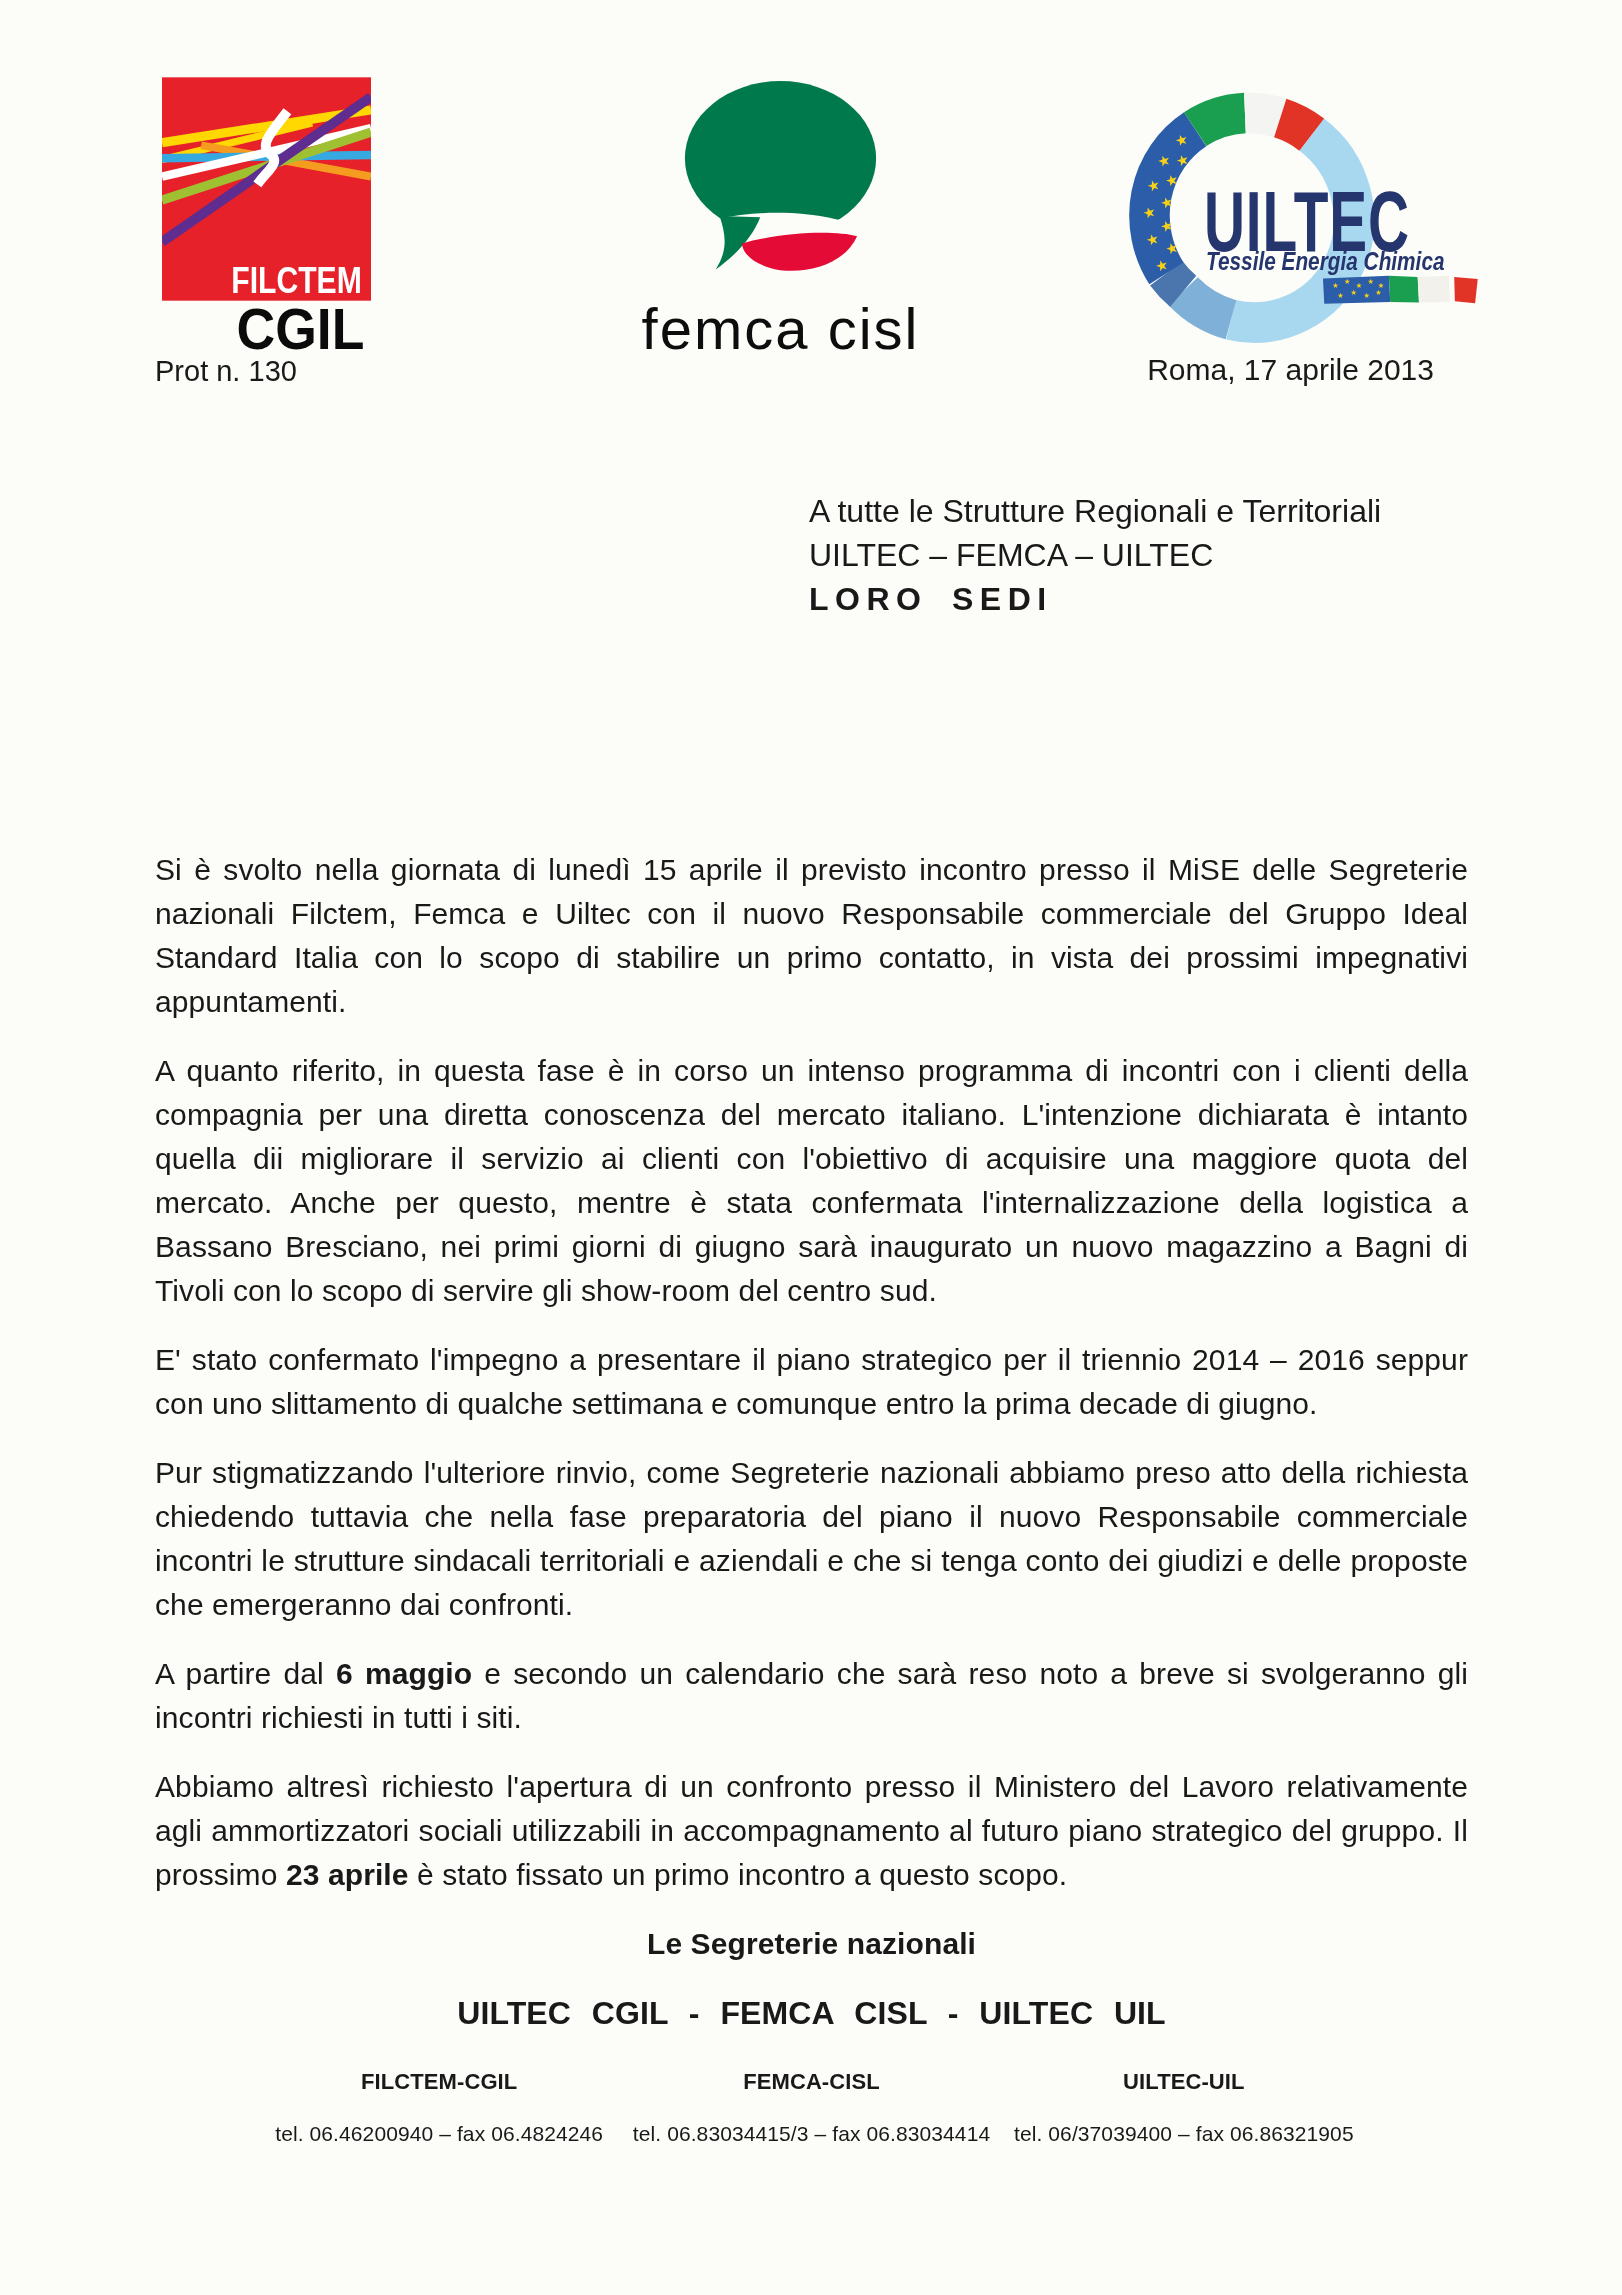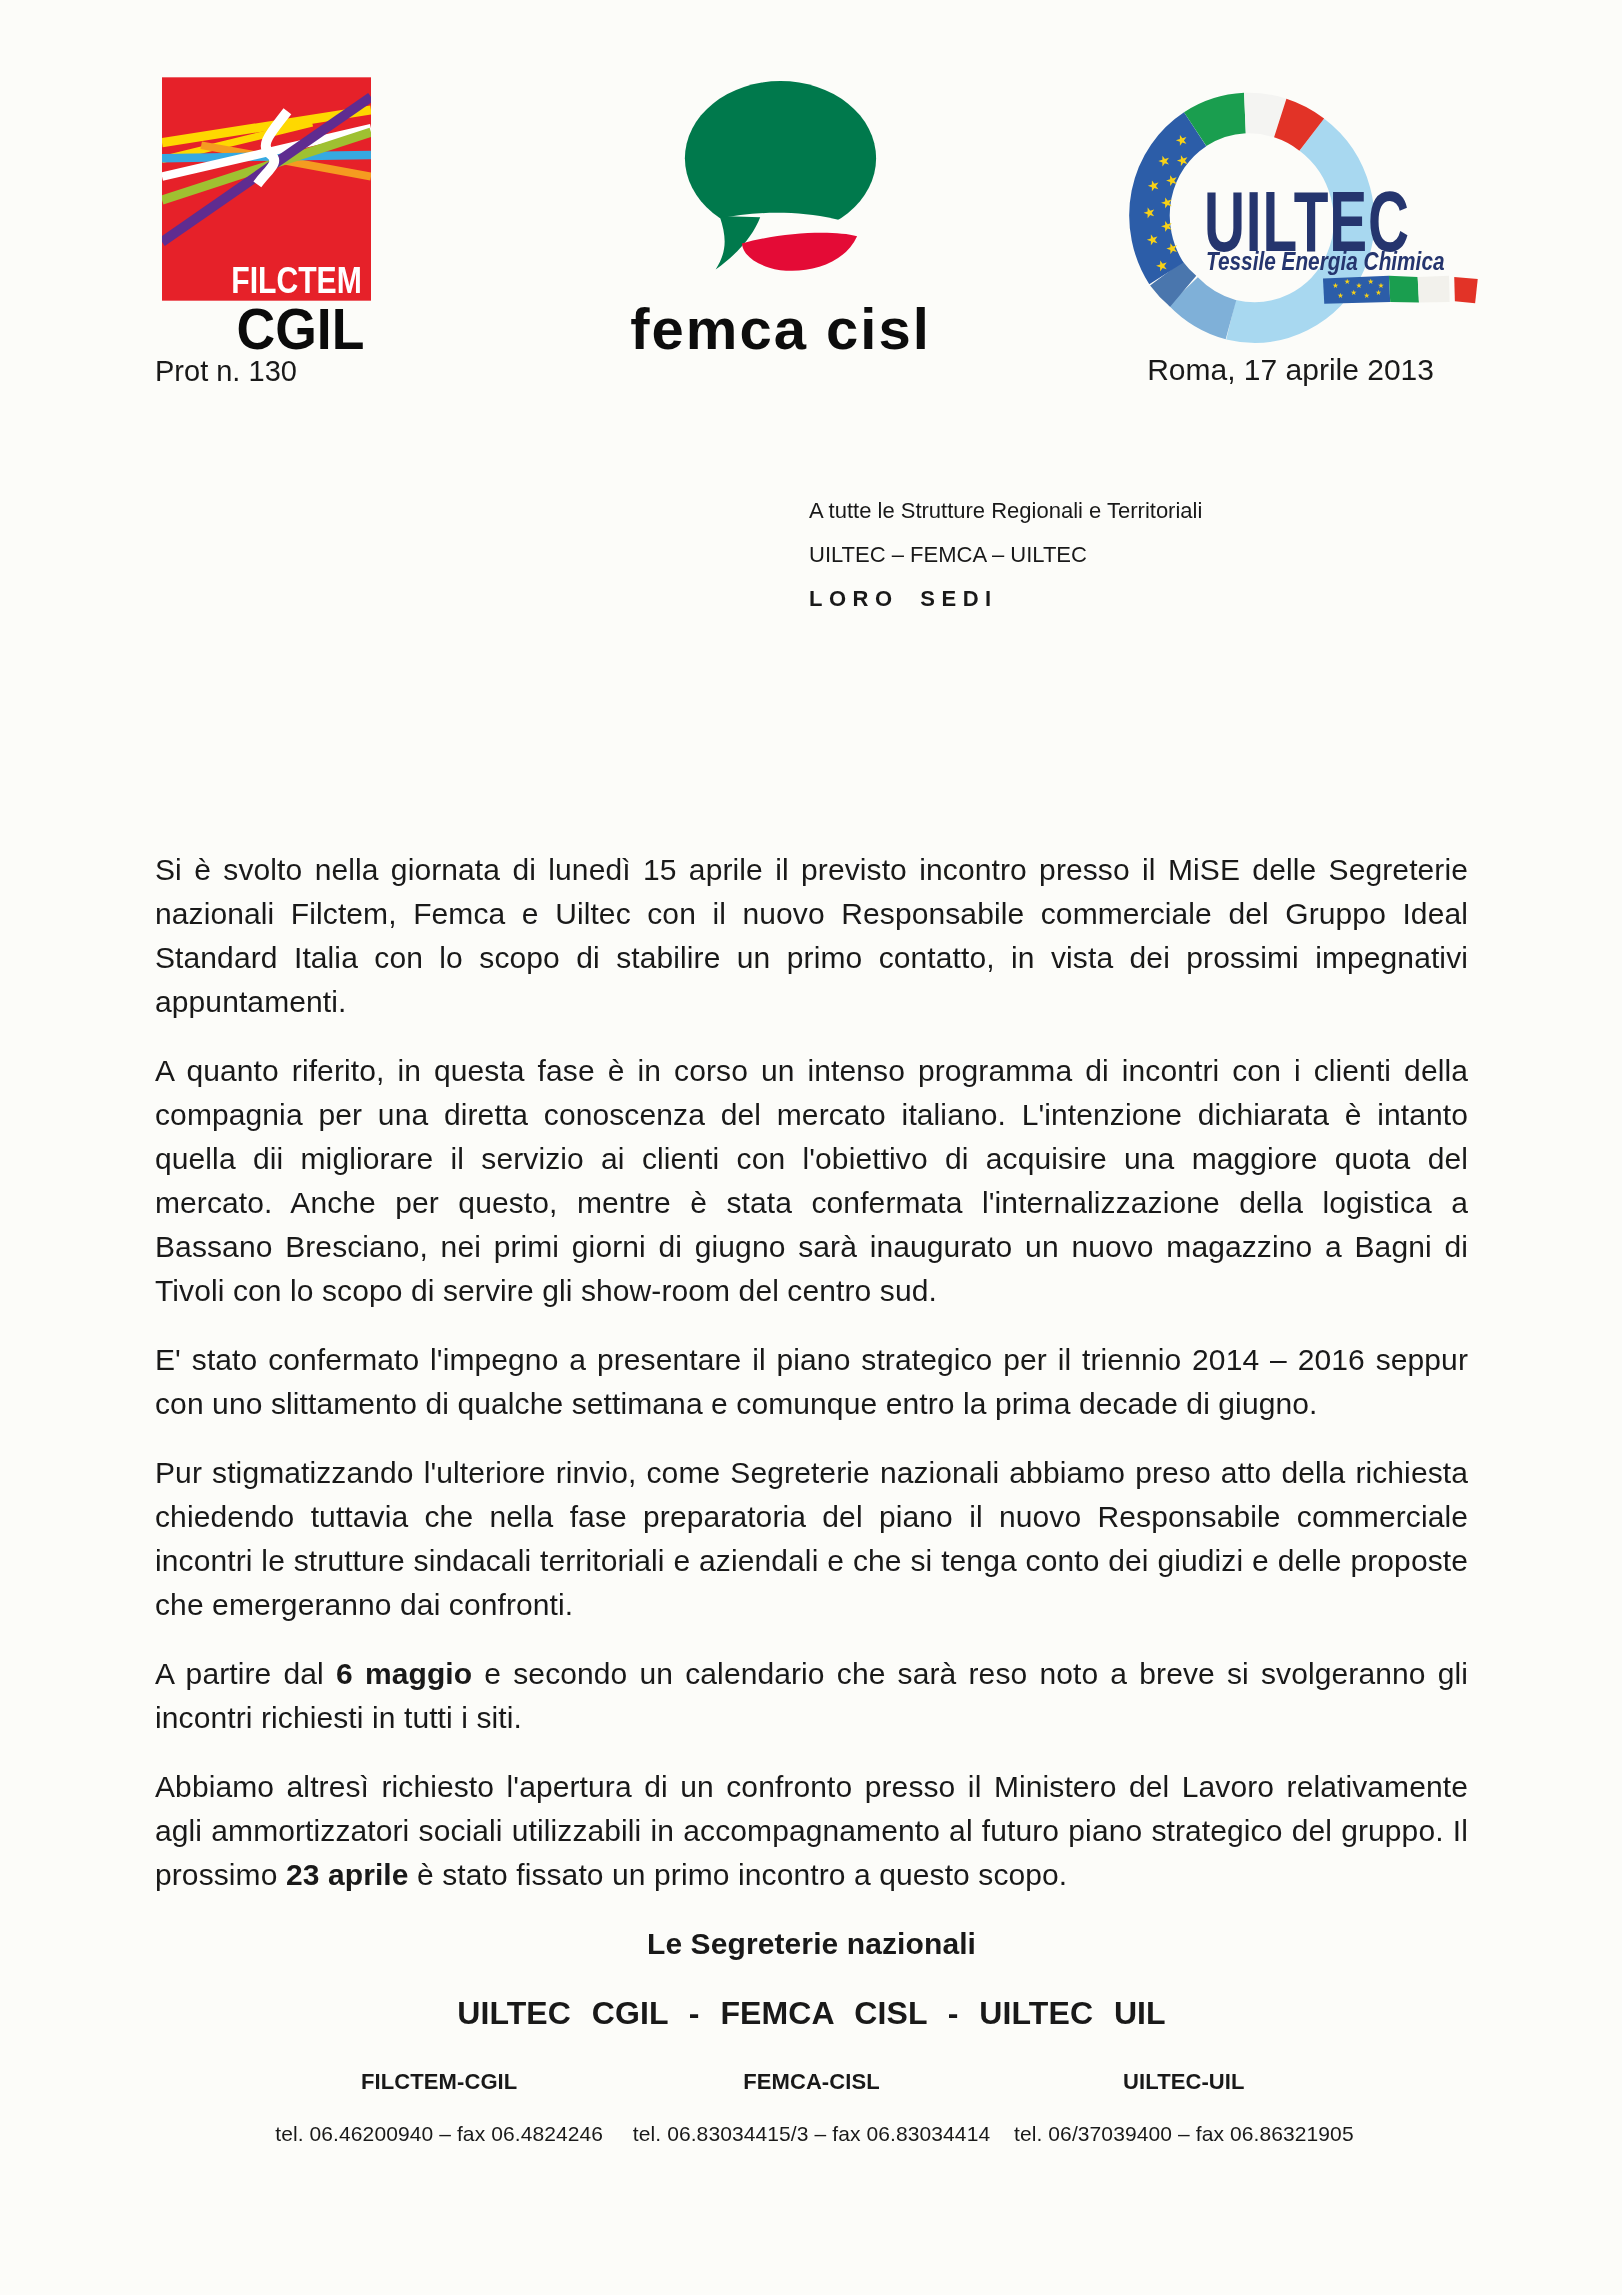--- a/index.html
+++ b/index.html
@@ -13,21 +13,21 @@
   }
   .page { position:absolute; inset:0; }
 
   
   .filctem { position:absolute; left:162px; top:77px; width:209px; }
   .filctem svg { display:block; }
 
   
   .femca { position:absolute; left:612px; top:77px; width:337px; text-align:center; }
   .femca svg { display:block; margin:0 auto; }
-  .femca .label { margin-top:6.5px; font-size:58px; letter-spacing:2px; color:#0d0d0d; white-space:nowrap;font-weight:bold; }
+  .femca .label { margin-top:6.5px; font-size:58px; letter-spacing:2px; color:#0d0d0d; white-space:nowrap; }
 
   
   .uiltec { position:absolute; left:1127px; top:90px; width:380px; height:265px; }
   .uiltec .ring { position:absolute; left:0; top:0; }
   .uiltec .name {
     position:absolute; left:77px; top:82px;
     font-size:86px; font-weight:bold; color:#25356e;
     letter-spacing:1.3px; transform:scaleX(0.66); transform-origin:0 0; white-space:nowrap;
   }
   .uiltec .tagline {
@@ -36,21 +36,21 @@
     transform:scaleX(0.80); transform-origin:0 0; white-space:nowrap;
   }
   .uiltec .banner { position:absolute; left:194px; top:183px; }
 
   
   .prot { position:absolute; left:155px; top:355px; font-size:29px; }
   .prot b { font-weight:normal; }
   .date { position:absolute; right:188px; top:353px; font-size:30px; }
 
   
-  .recipient { position:absolute; left:809px; top:489px; font-size:22px; line-height:44px; }
+  .recipient { position:absolute; left:809px; top:489px; font-size:32px; line-height:44px; }
   .recipient .sedi { font-weight:bold; letter-spacing:6.5px; word-spacing:9.2px; }
 
   
   .subject { position:absolute; left:155px; top:720px; font-size:30px; }
   .subject .lbl { font-weight:normal; }
   .subject .txt { font-weight:bold; }
 
   
   .bodytext {
     position:absolute; left:155px; top:848px; width:1313px;

